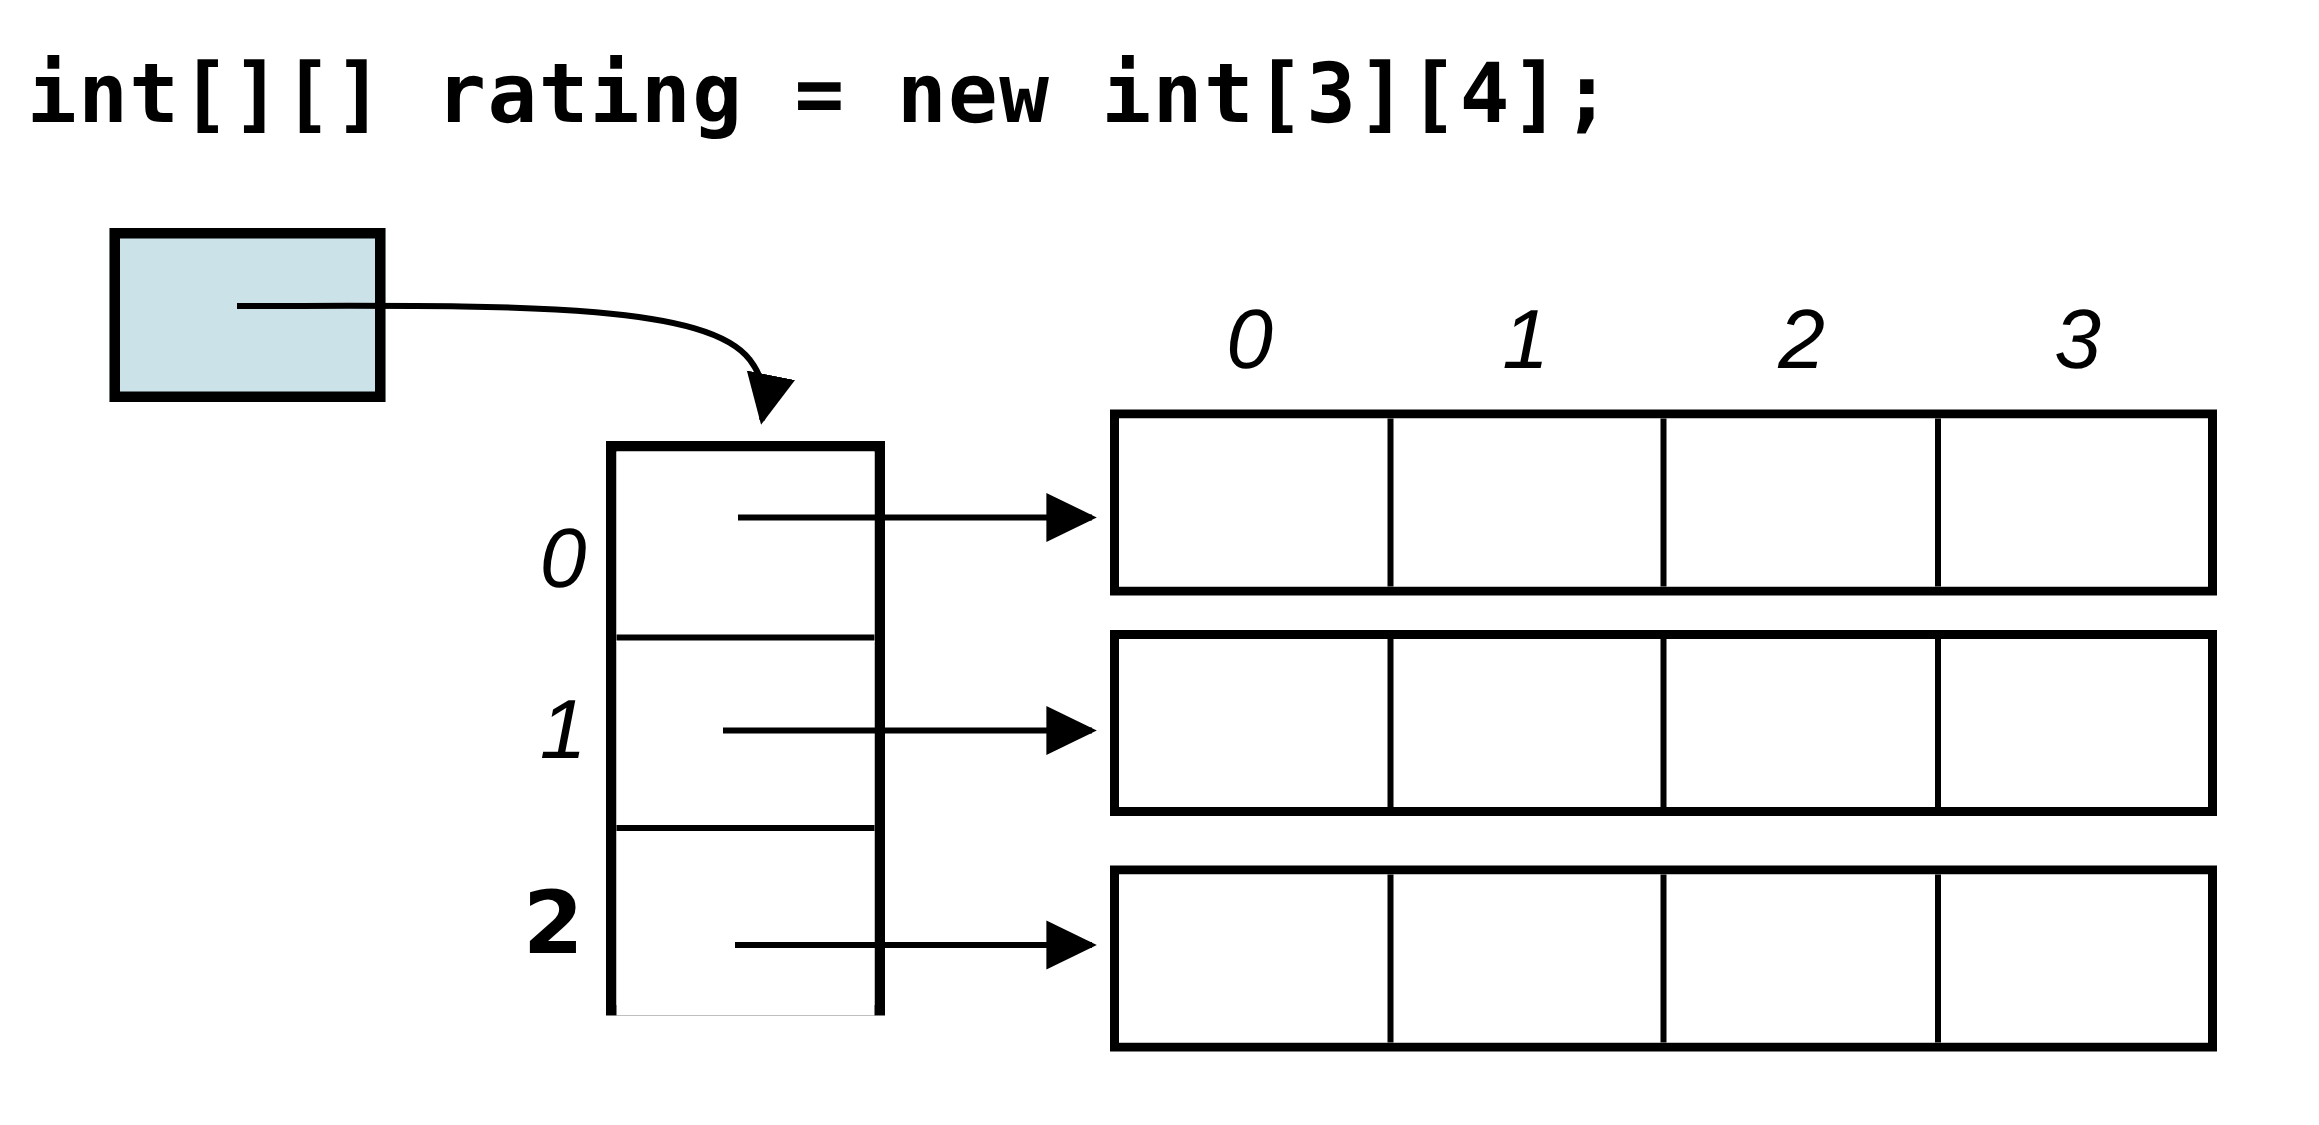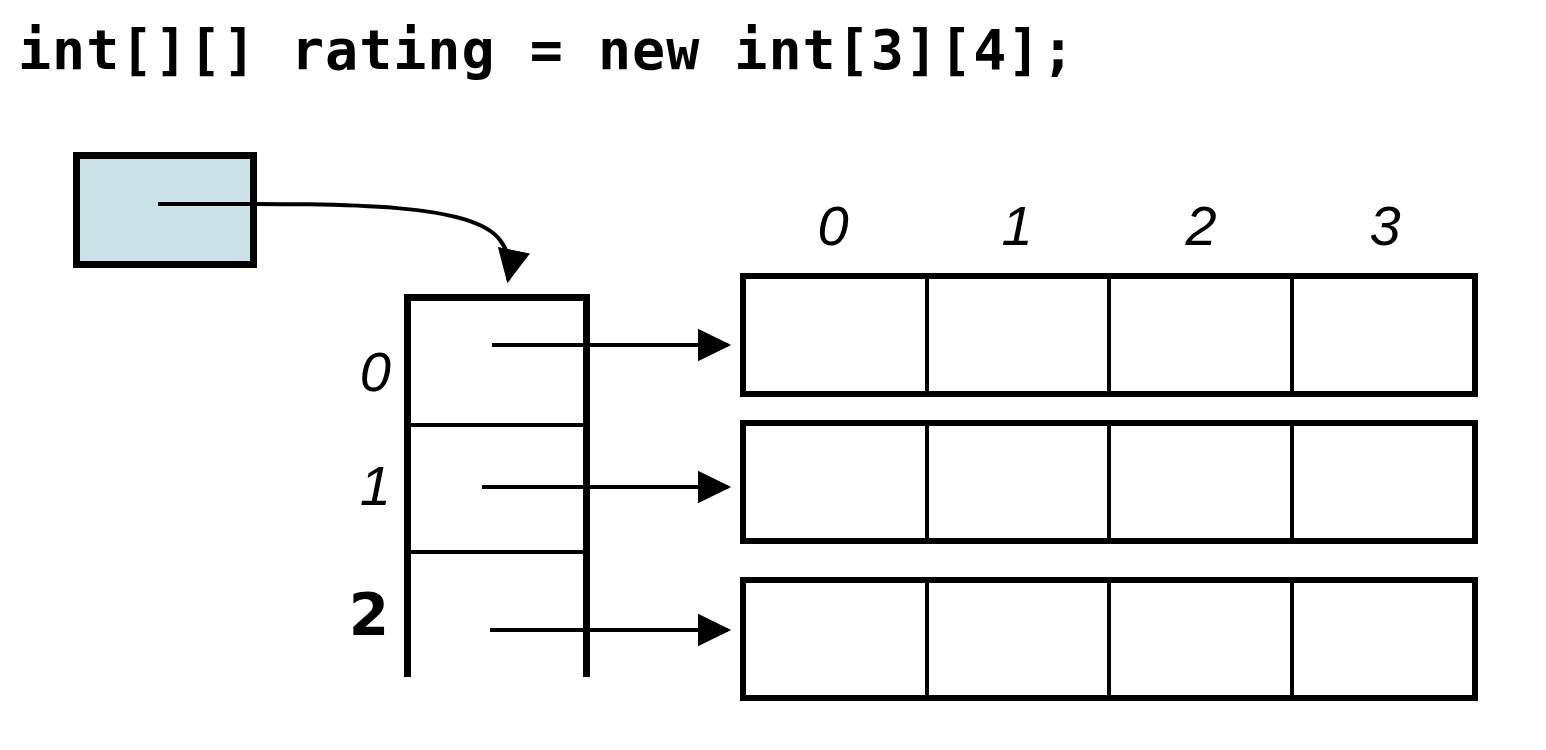--- a/index.html
+++ b/index.html
@@ -16,21 +16,21 @@
     width: 1546px;
     height: 750px;
     background: #ffffff;
     overflow: hidden;
   }
 
   
   .code-line {
     position: absolute;
     left: 18px;
-    top: 20px;
+    top: 32px;
     font-family: "DejaVu Sans Mono", "Liberation Mono", monospace;
     font-weight: bold;
     font-size: 55px;
     letter-spacing: 1px;
     color: #000000;
     white-space: pre;
     line-height: 1.1;
   }
 
   

